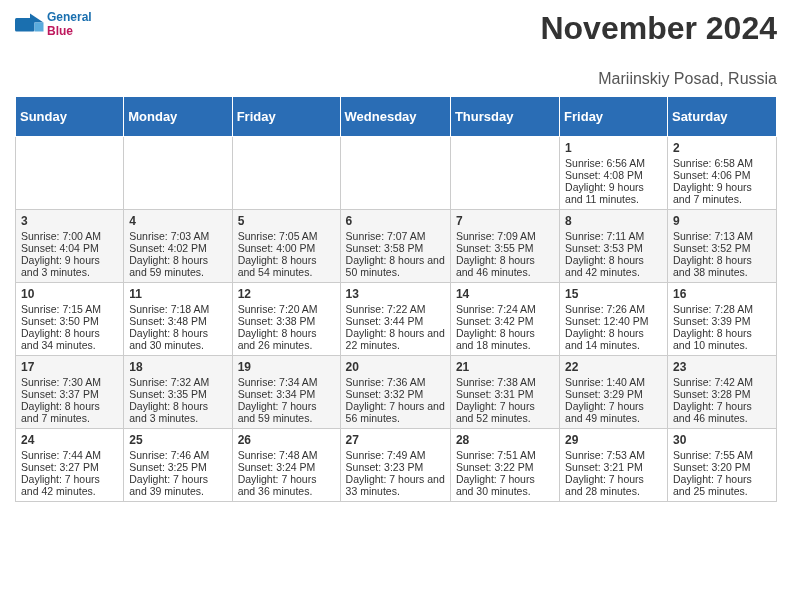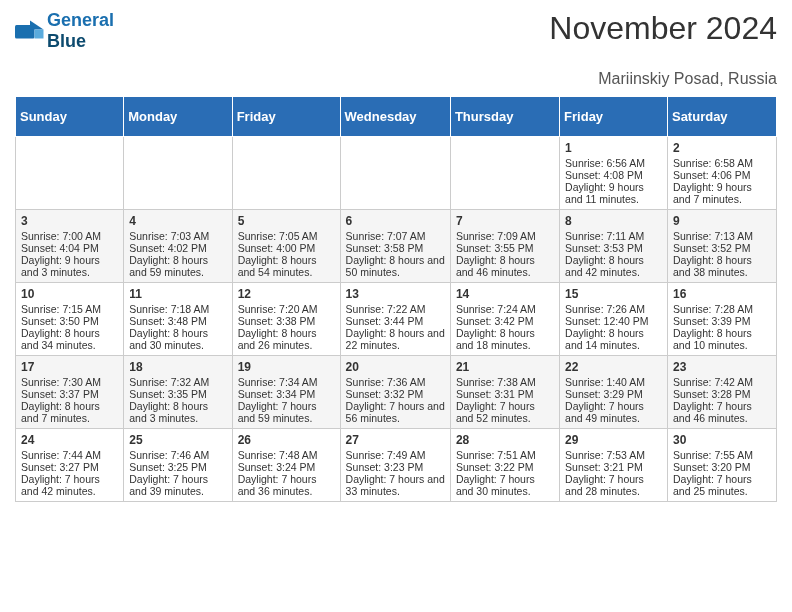--- a/index.html
+++ b/index.html
@@ -17,38 +17,38 @@
       display: flex;
       justify-content: space-between;
       align-items: flex-start;
       margin-bottom: 8px;
     }
     .logo {
       display: flex;
       align-items: center;
     }
     .logo-text {
-      font-size: 18px;
+      font-size: 12px;
       font-weight: bold;
       color: #333;
     }
     .logo-text span {
       color: #1a6faf;
     }
     .logo-icon {
       width: 30px;
       height: 24px;
       margin-right: 2px;
     }
     .title-block {
       text-align: right;
     }
     .month-title {
       font-size: 32px;
-      font-weight: normal;
+      font-weight: bold;
       color: #333;
     }
     .location {
       font-size: 16px;
       color: #555;
       margin-top: 23px;
     }
     .calendar {
       width: 100%;
       border-collapse: collapse;
@@ -90,21 +90,21 @@
 <div class="container">
   <div class="header">
     <div class="logo">
       <svg class="logo-icon" viewBox="0 0 40 32" xmlns="http://www.w3.org/2000/svg">
         <rect x="0" y="8" width="26" height="18" rx="2" fill="#1a6faf"></rect>
         <polygon points="20,2 38,14 20,14" fill="#1a6faf"></polygon>
         <polygon points="26,14 38,14 38,26 26,26" fill="#5aabdd"></polygon>
       </svg>
       <div class="logo-text">
         <span>General</span><br>
-        <span style="color:#0c4a6e">Blue</span>
+        <span style="color:#be185d">Blue</span>
       </div>
     </div>
     <div class="title-block">
       <div class="month-title">November 2024</div>
       <div class="location">Mariinskiy Posad, Russia</div>
     </div>
   </div>
 
   <table class="calendar">
     <thead>

